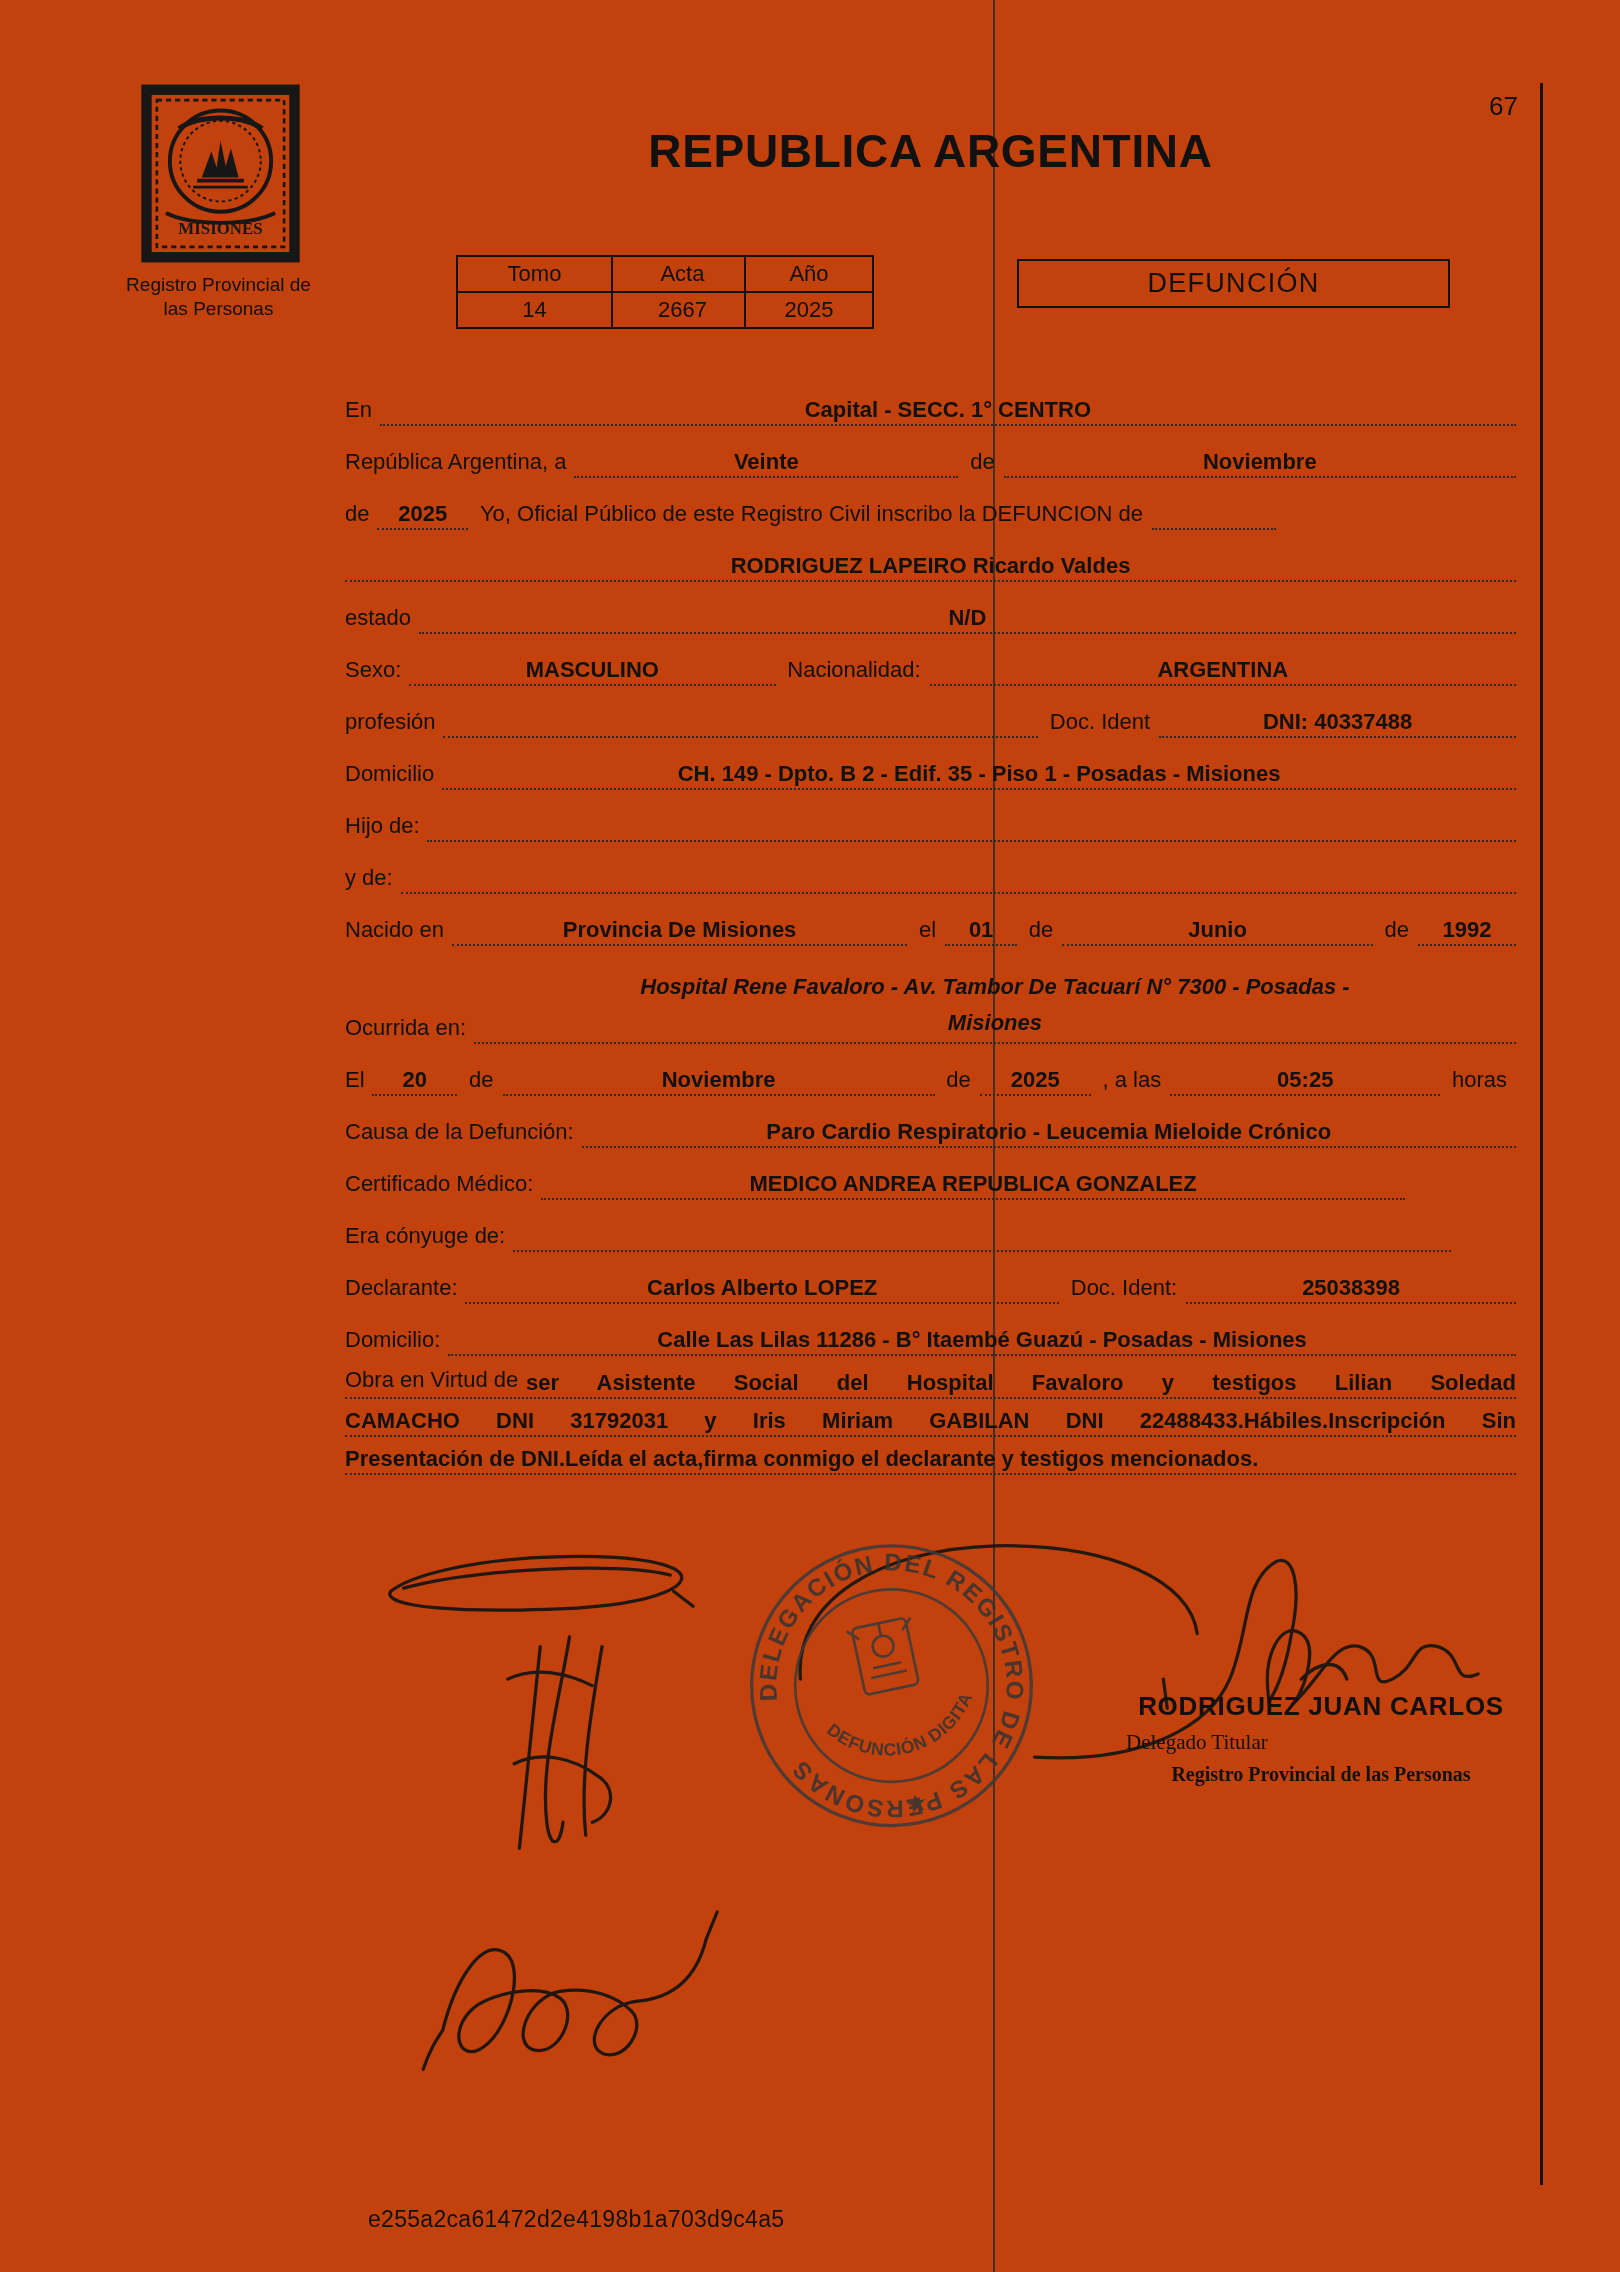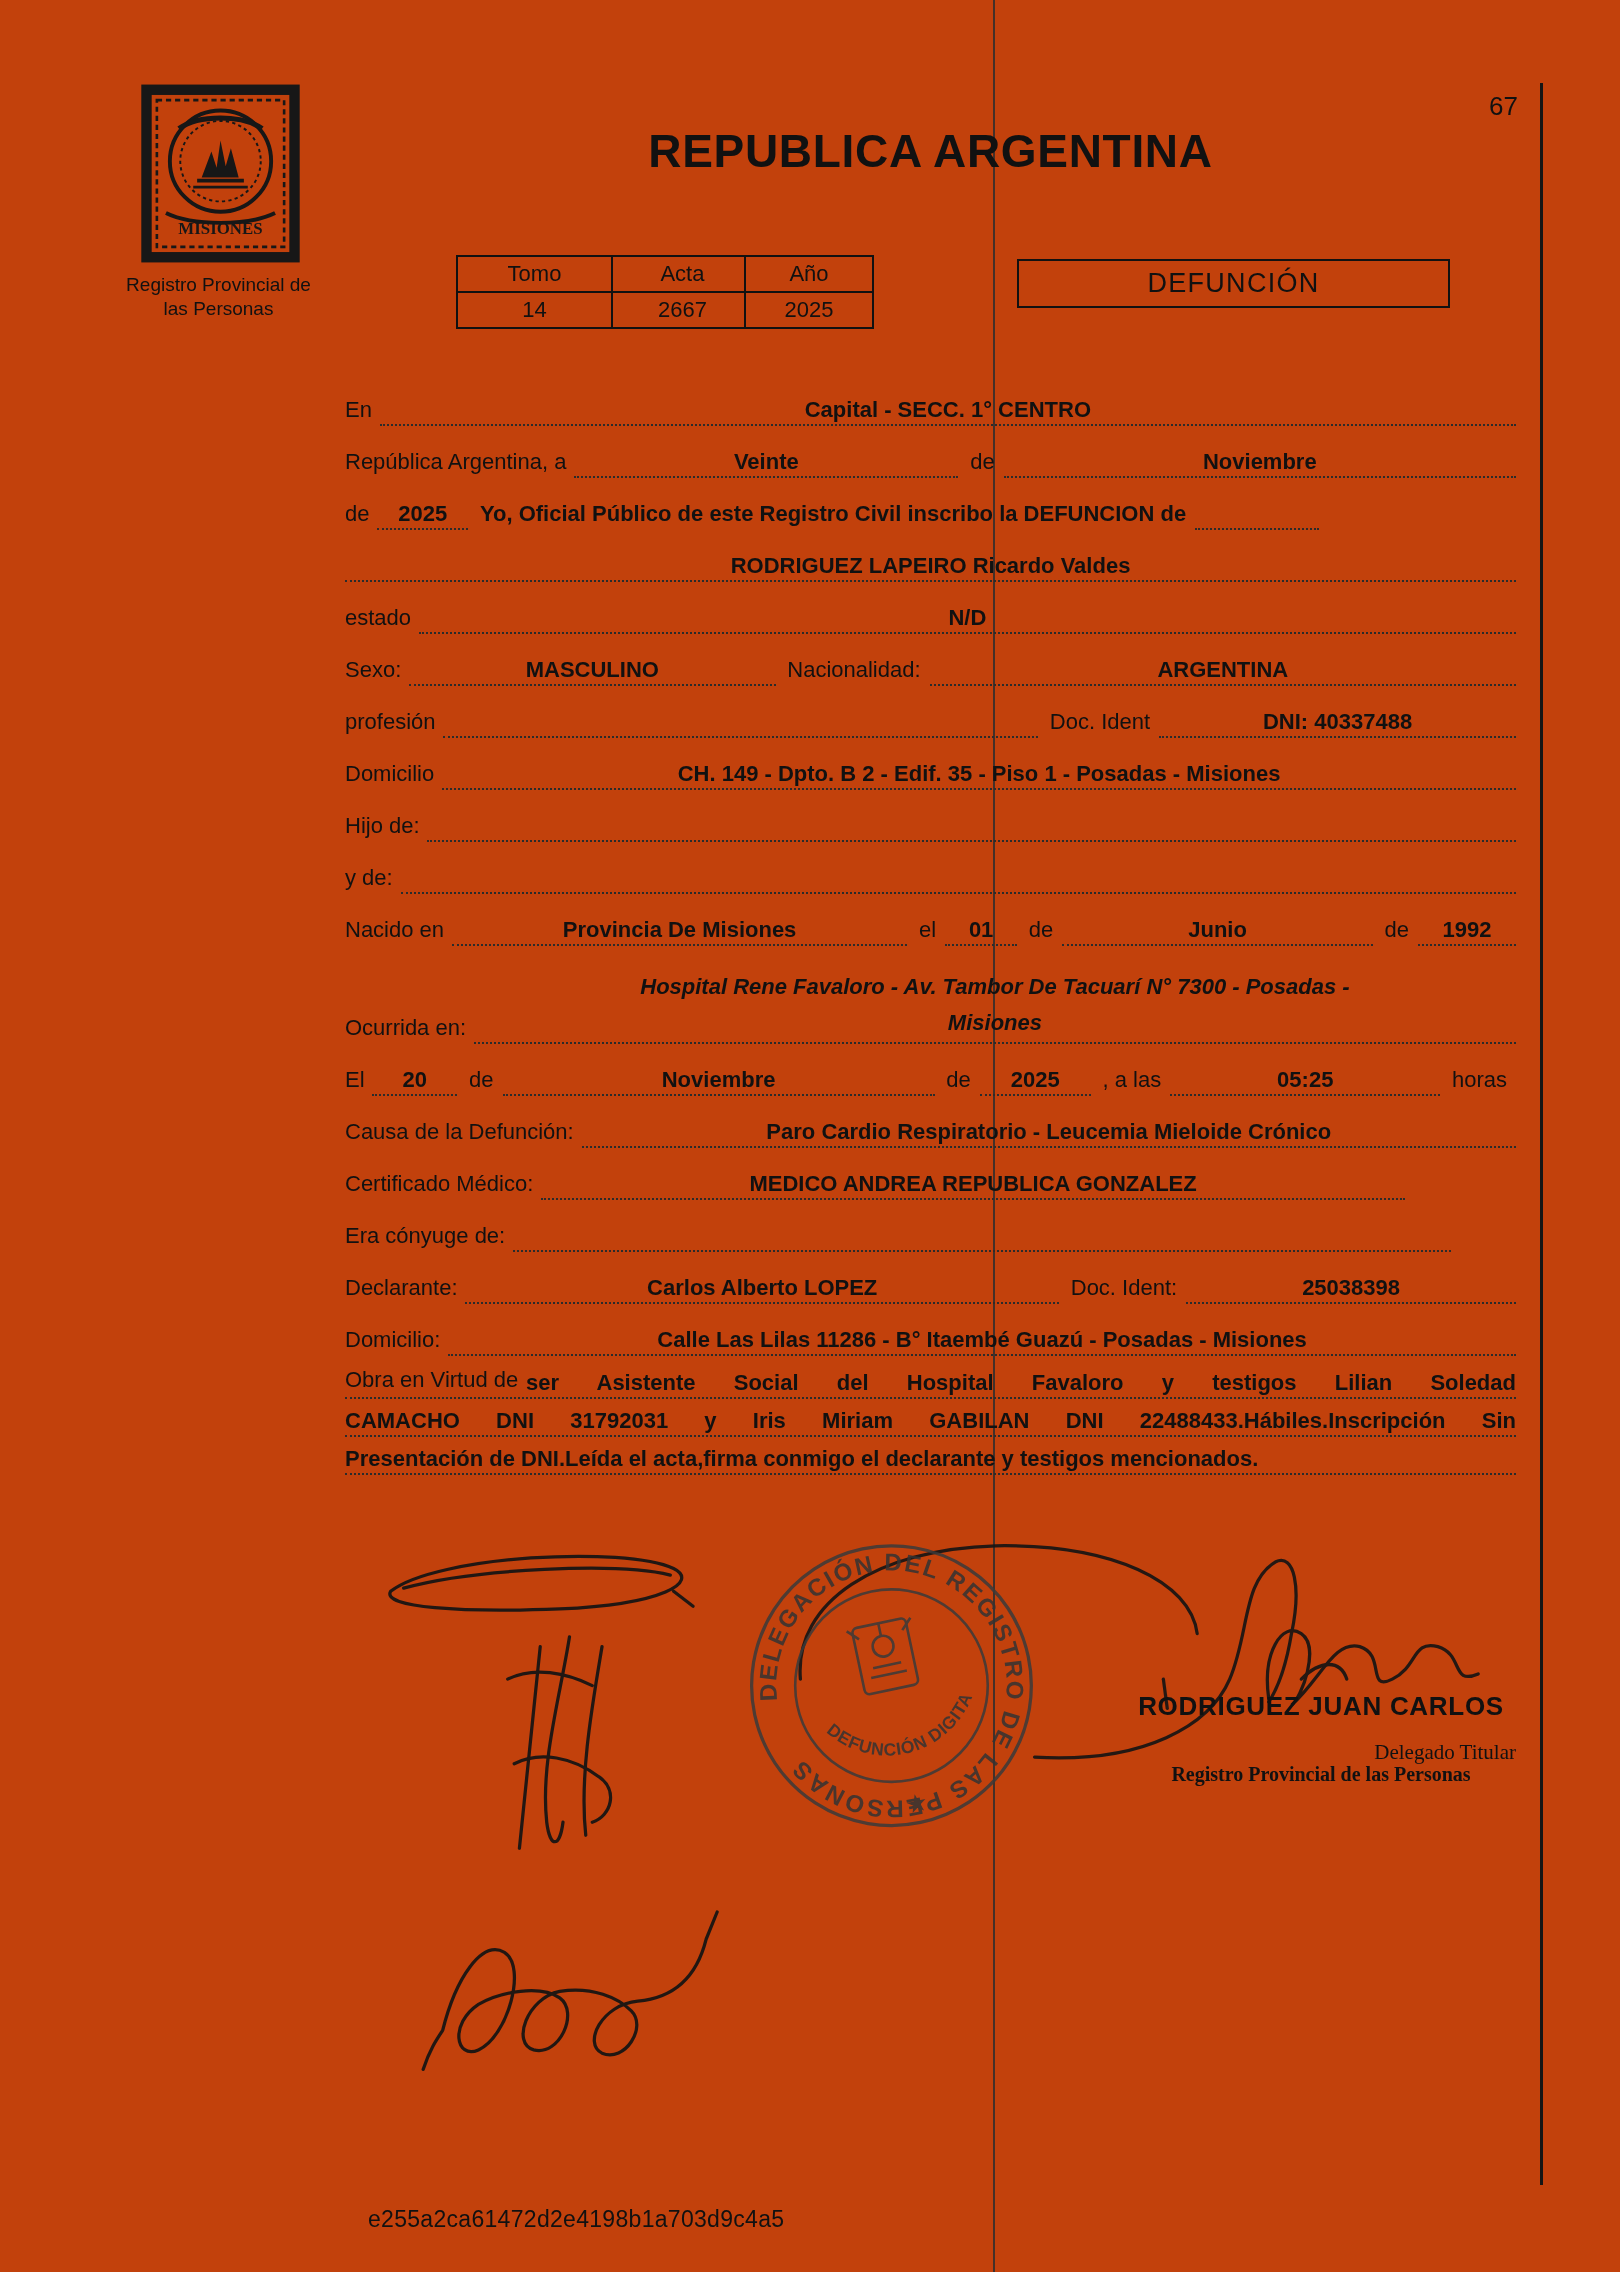--- a/index.html
+++ b/index.html
@@ -23,41 +23,41 @@
   .rec-table td.c1 { width:155px; } .rec-table td.c2 { width:133px;padding-left:13px; } .rec-table td.c3 { width:128px; }
 
   .type-box { position:absolute; left:1017px; top:259px; width:433px; height:49px; border:2px solid #111;
               display:flex; align-items:center; justify-content:center; font-size:27px; letter-spacing:1.3px; }
 
   .form { position:absolute; left:345px; top:374px; width:1171px; font-size:22px; }
   .fline { display:flex; align-items:flex-end; height:52px; }
   .fline.tall { height:98px; }
   .lbl { white-space:nowrap; padding-bottom:3.3px; padding-right:7.8px; }
   .mid { white-space:nowrap; padding-bottom:3.3px; padding:0 9px 3.3px 11.7px; }
-  .plain { white-space:nowrap; padding-bottom:3.3px; font-weight:700; }
+  .plain { white-space:nowrap; padding-bottom:3.3px; font-weight:400; }
   .val { display:flex; align-items:flex-end; justify-content:center; min-height:30px;
          border-bottom:2.6px dotted #2b2b2b; font-weight:700; padding-bottom:1.3px;text-align:center; }
   .f1 { flex:1; } .f12 { flex:1.2; } .f15 { flex:1.5; } .f16 { flex:1.6; } .f18 { flex:1.8; } .f22 { flex:2.2; } .f09 { flex:.9; }
   .w110 { flex:0 0 72px; } .w130 { flex:0 0 85px; } .w140 { flex:0 0 91px; } .w150 { flex:0 0 98px; } .w170 { flex:0 0 111px; } .w190 { flex:0 0 124px; }
   .val-2line { flex:1; display:flex; flex-direction:column; justify-content:flex-end; text-align:center;
                border-bottom:2.6px dotted #2b2b2b; font-weight:700; padding-bottom:1.3px; }
   .val-2line div { line-height:36px;font-style:italic; }
   .mr170 { margin-right:111px; } .mr100 { margin-right:65px; }
 
   .obra { margin-top:5.2px; }
   .obra-line { height:38px; display:flex; align-items:flex-end; border-bottom:2.6px dotted #2b2b2b;
                font-weight:700; padding-bottom:1.3px; }
   .obra-just { flex:1; text-align:justify; text-align-last:justify; }
   .obra-line .lbl { font-weight:400; }
 
   .sig-area { position:absolute; left:345px; top:1484px; width:1171px; height:722px; }
   .sig-svg { position:absolute; left:0; top:0; width:1171px; height:722px; }
   .sig-name { position:absolute; left:781px; top:207px; width:390px; text-align:center;
               font-size:26px; font-weight:600; letter-spacing:0.7px; }
-  .sig-title { position:absolute; left:781px; top:256px; width:390px; text-align:right;
+  .sig-title { position:absolute; left:781px; top:246px; width:390px; text-align:left;
                font-family:"Liberation Serif", serif; font-size:21px; }
   .sig-org { position:absolute; left:781px; top:279px; width:390px; text-align:center;
              font-family:"Liberation Serif", serif; font-weight:700; font-size:20px; }
 
   .footer-code { position:absolute; left:368px; top:2206px; font-size:23px; letter-spacing:0.3px; }
 </style>
 </head>
 <body>
 
 <div class="page">

